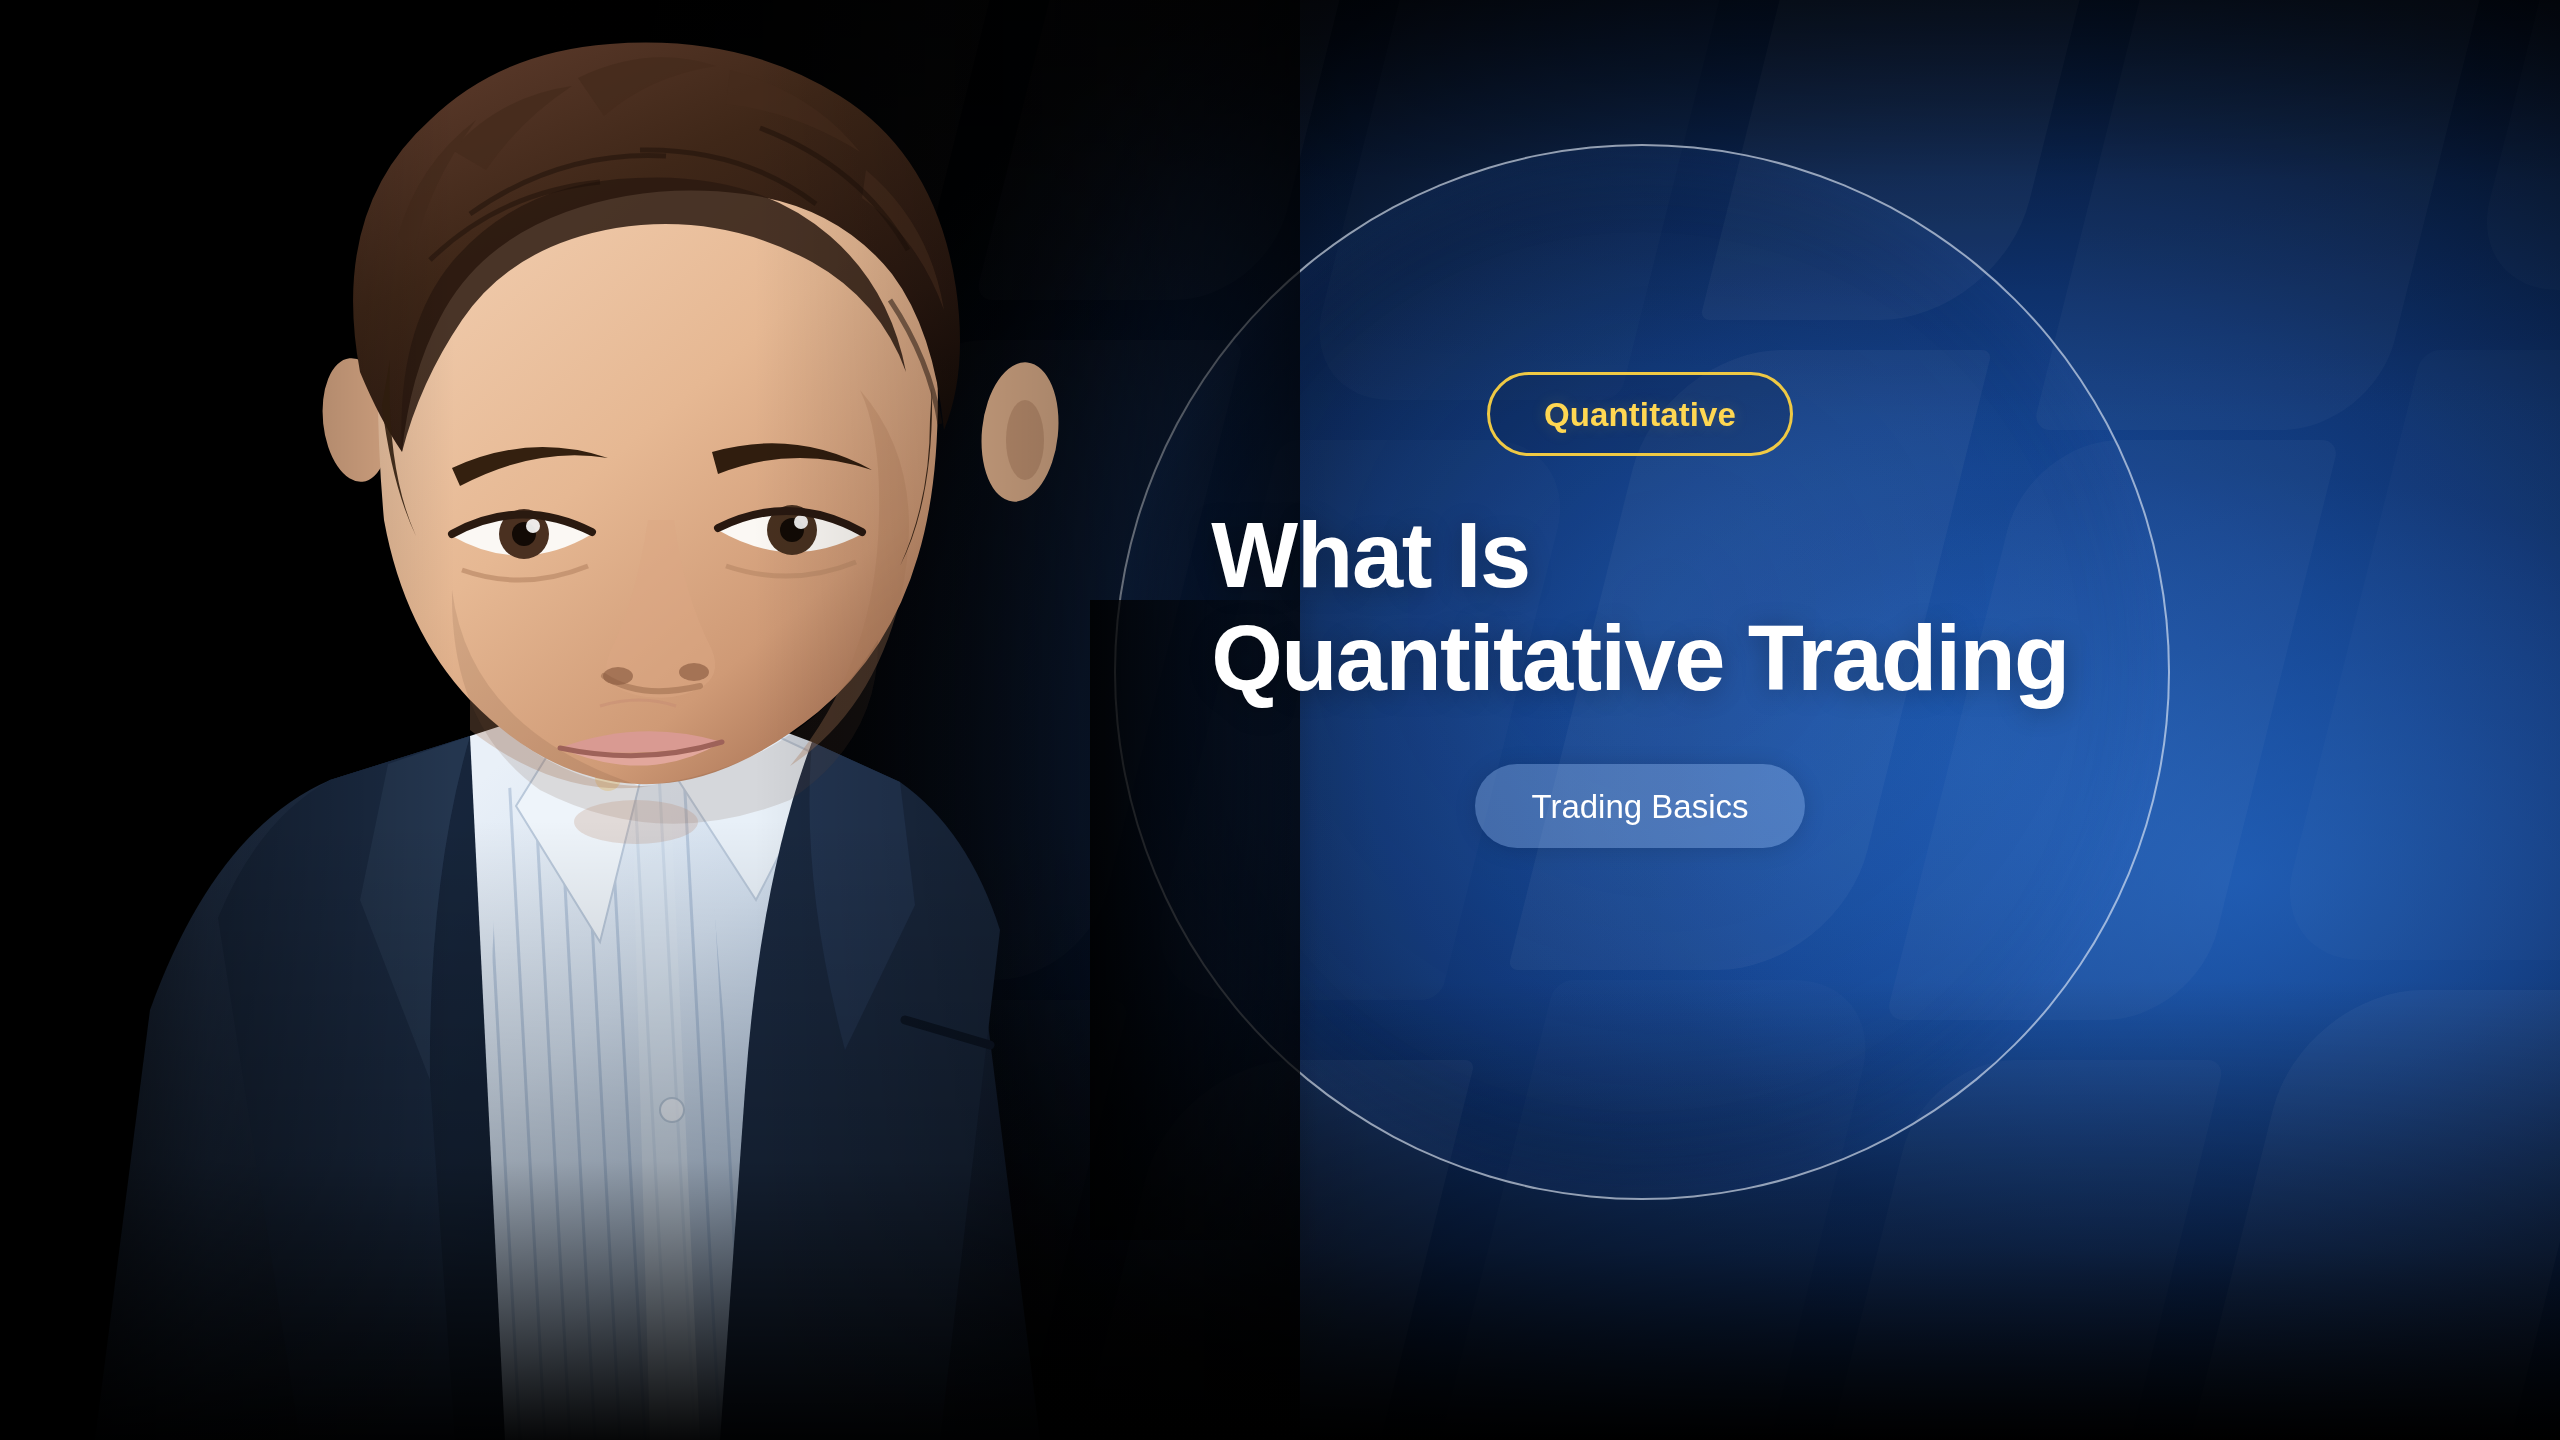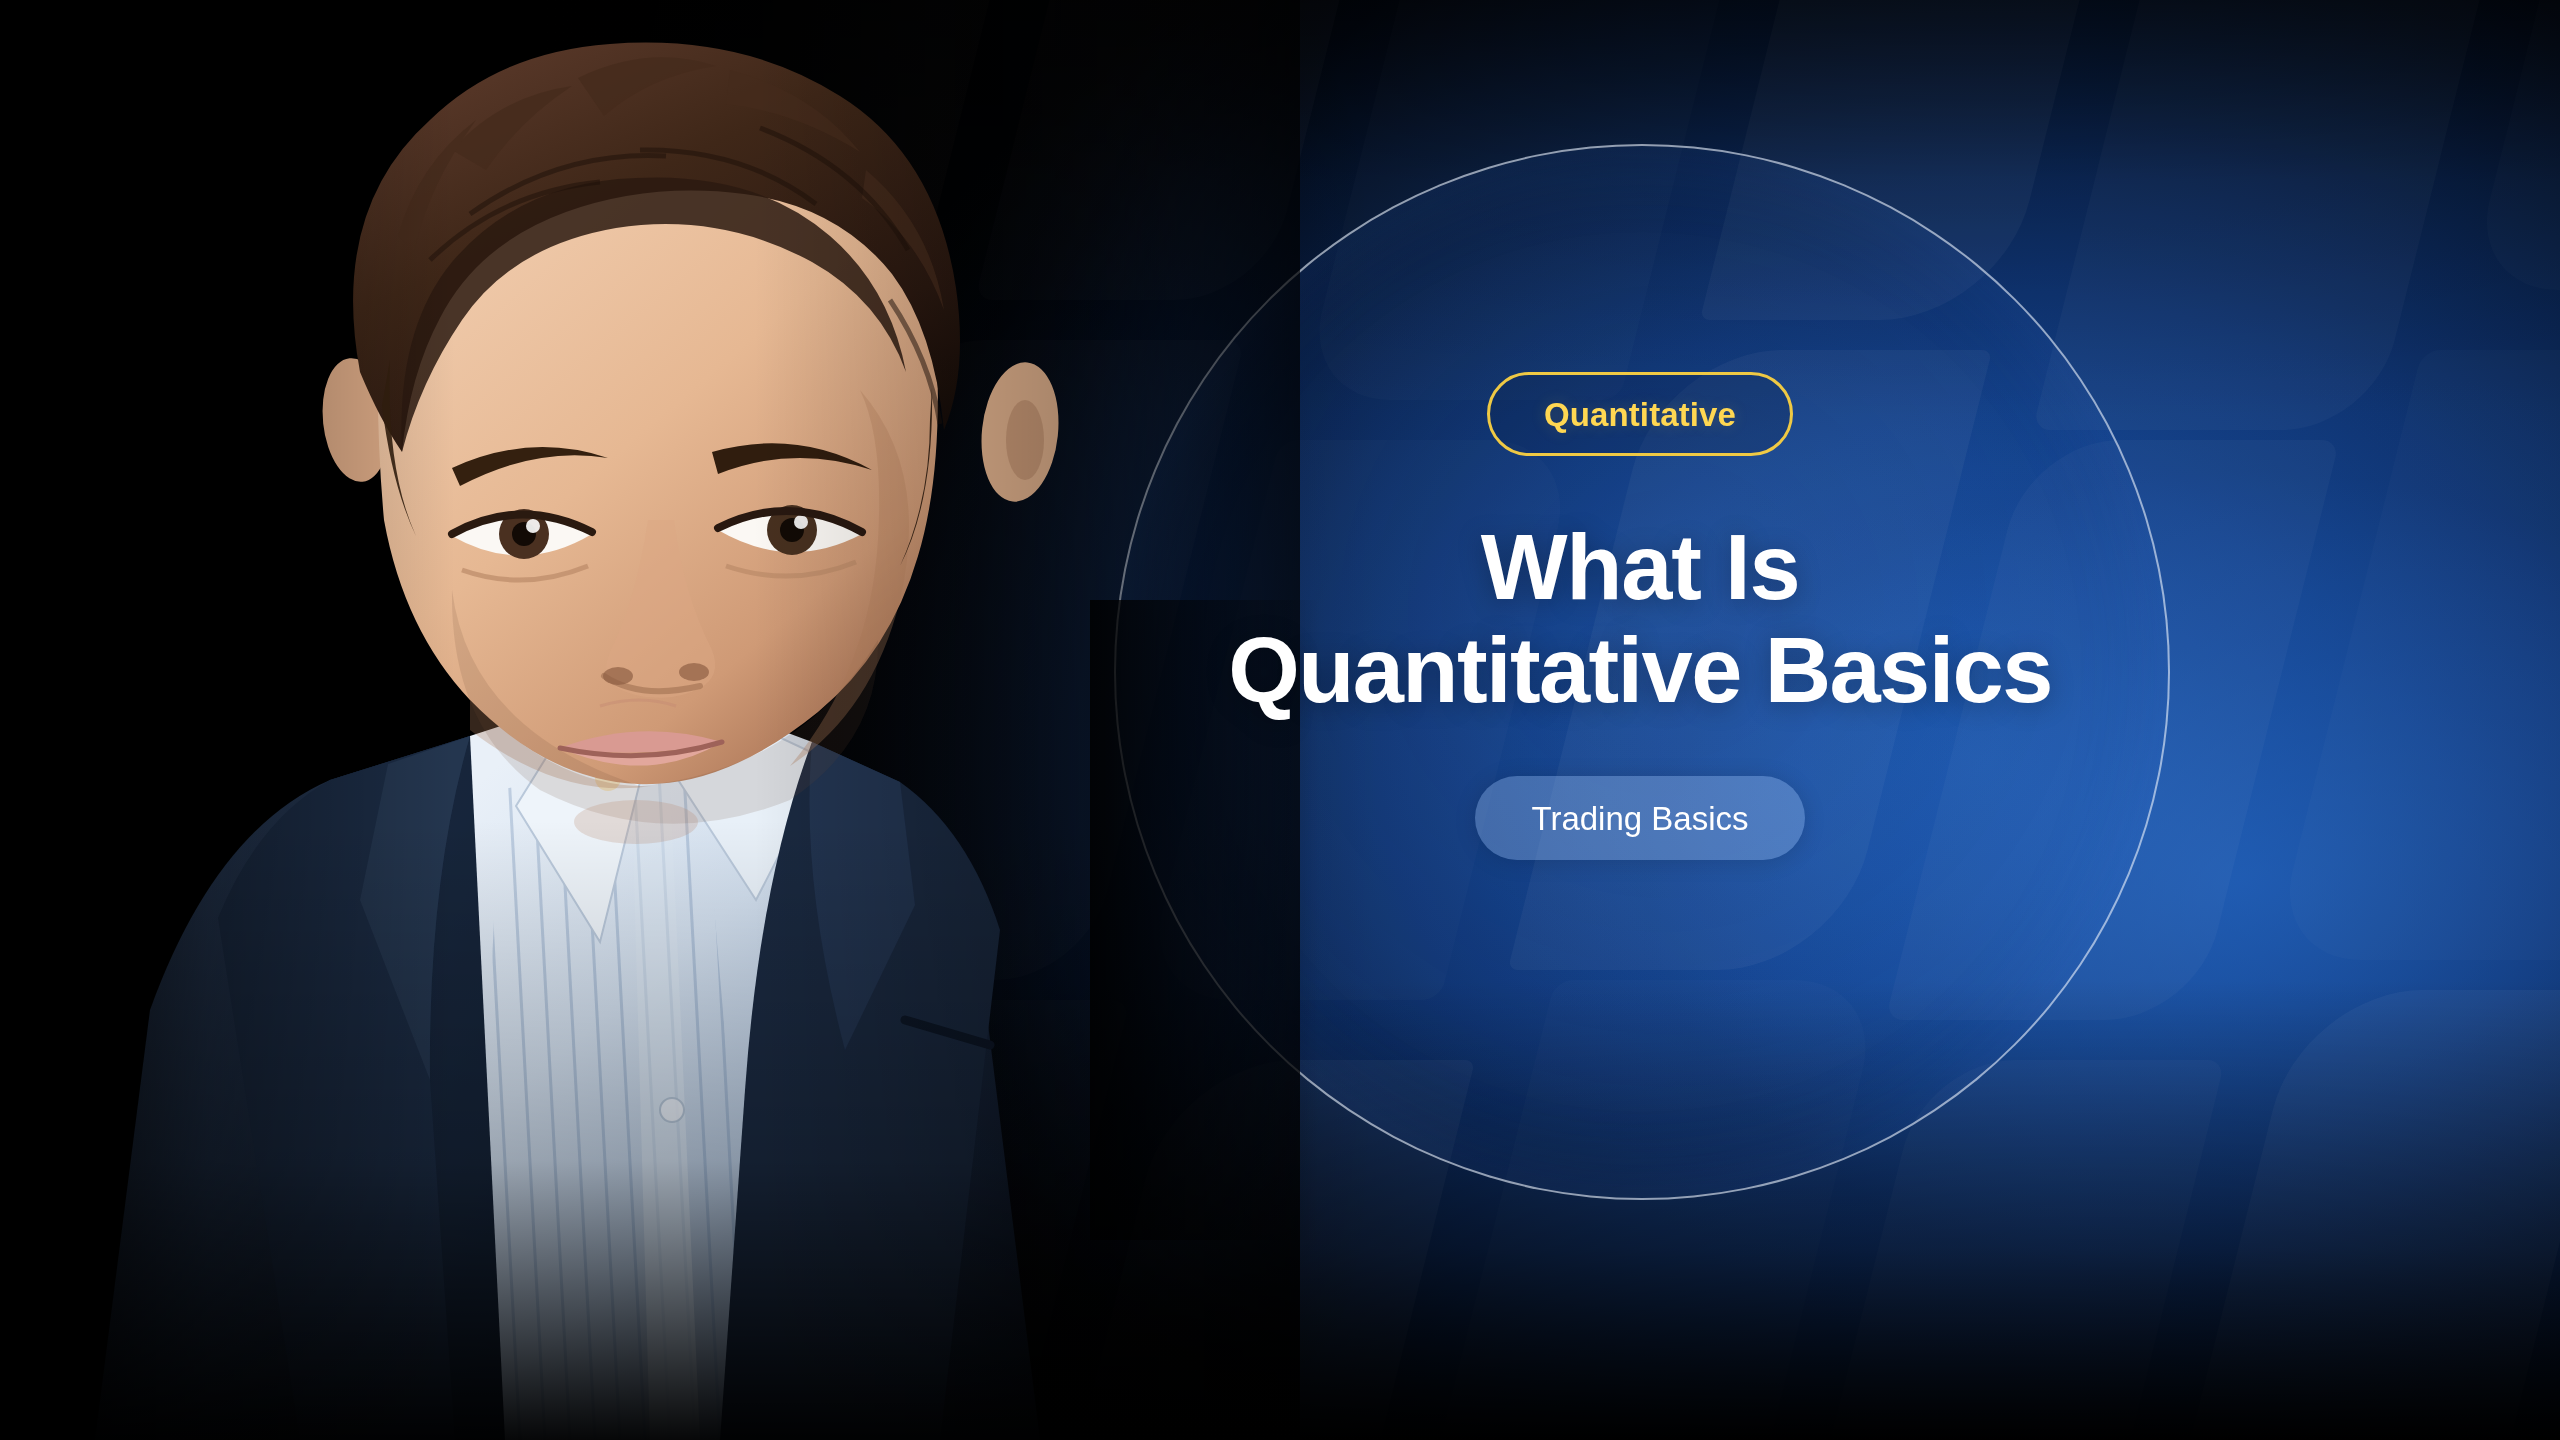--- a/index.html
+++ b/index.html
@@ -102,22 +102,22 @@
     border-radius:999px;
     color:#ffd752;
     font-size:33px;font-weight:bold;letter-spacing:.1px;
     line-height:1;
     white-space:nowrap;
     background:rgba(10,28,62,.22);
     text-shadow:0 0 16px rgba(240,200,70,.18);
   }
 
   .title{
-    margin-top:60px;
-    text-align:center;
+    margin-top:48px;
+    text-align:left;
     color:#ffffff;
     font-size:92px;
     font-weight:bold;
     line-height:1.12;
     letter-spacing:-1.2px;
     text-shadow:0 3px 26px rgba(0,0,0,.30);
     white-space:nowrap;
   }
   .title .l2{letter-spacing:-1.6px;}
 
@@ -355,20 +355,20 @@
   </div>
 
   <div class="ring-mask-left"></div>
 
   <div class="content">
 
     <div class="badge">Quantitative</div>
 
     <div class="title">
       <div class="l1">What Is</div>
-      <div class="l2">Quantitative Basics</div>
+      <div class="l2">Quantitative Trading</div>
     </div>
 
     <div class="cat-pill">Trading Basics</div>
 
   </div>
 
 </div>
 
 </body></html>

